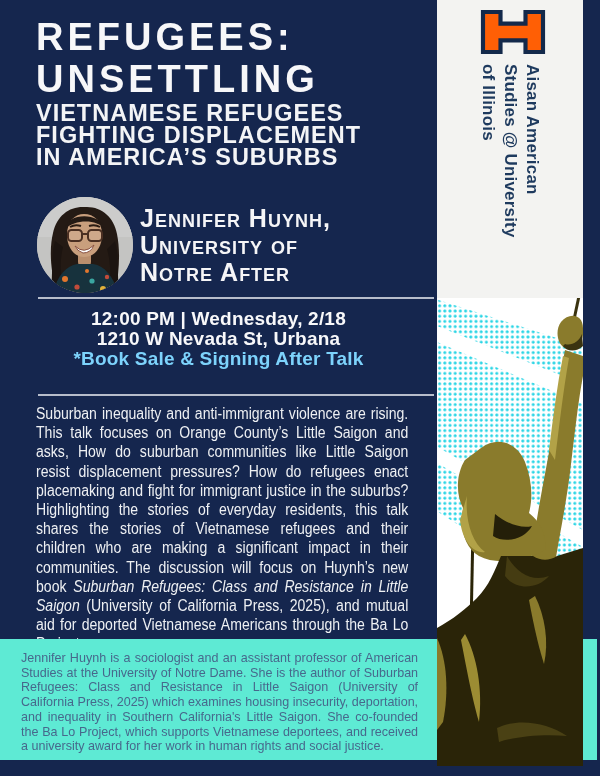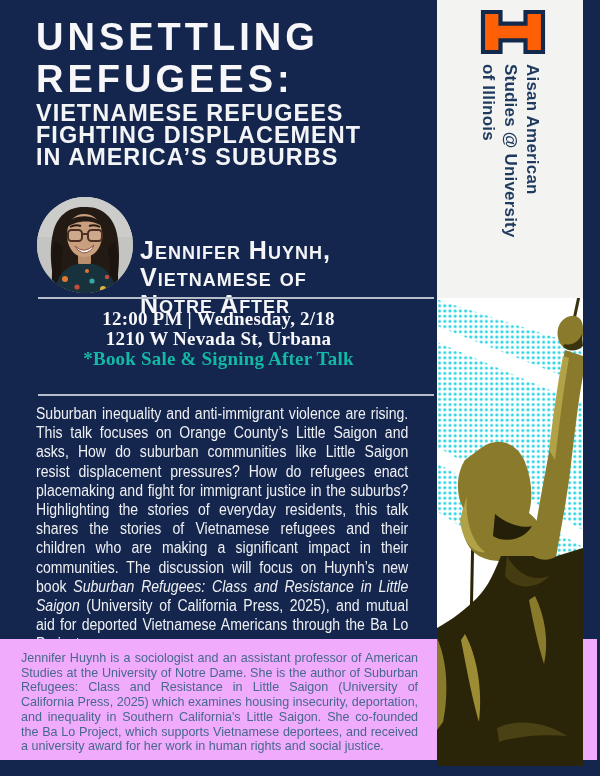--- a/index.html
+++ b/index.html
@@ -36,52 +36,51 @@
     border-radius: 50%; overflow: hidden;
     background: #c2c2c0;
   }
   .speaker-block {
     left: 140px; top: 205px;
     color: #f5f5f7;
     font-size: 25px; font-weight: bold;
     font-variant: small-caps;
     letter-spacing: 1px; line-height: 27px;
     white-space: nowrap;
-    margin-top: 32px;
   }
 
   
   .divider { left: 38px; width: 396px; height: 2px; background: #b7bdcb; }
   .divider-1 { top: 297px; }
   .divider-2 { top: 394px; }
 
   
   .event-block {
     left: 0; top: 309px; width: 437px;
     text-align: center;
     color: #f8f8fa;
     font-size: 19px; font-weight: bold;
-    line-height: 20px; letter-spacing: 0.2px; font-family: Liberation Serif, serif;
-  }
-  .event-note { color: #14b8a6; }
+    line-height: 20px; letter-spacing: 0.2px;
+  }
+  .event-note { color: #7dd3fc; }
 
   
   .description {
     left: 36px; top: 404px; width: 424px;
     transform: scaleX(0.878); transform-origin: left top;
     color: #eef0f3;
     font-size: 16px; line-height: 19.2px;
     text-align: justify;
   }
   .description i { font-style: italic; }
 
   
   .bio-box {
     left: 0; top: 639px; width: 597px; height: 121px;
-    background: #f0abfc; z-index: 1;
+    background: #5eead4; z-index: 1;
   }
   .bio-text {
     position: absolute; left: 21px; top: 12px; width: 427px;
     transform: scaleX(0.93); transform-origin: left top;
     color: #47688c;
     font-size: 13.5px; line-height: 14.7px;
     text-align: justify;
   }
 
   
@@ -105,22 +104,22 @@
   }
   .artwork {
     position: absolute; left: 0; top: 298px; width: 146px; height: 468px;
     overflow: hidden; background: #ffffff;
   }
 </style>
 </head>
 <body>
 
 <div class="abs main-title">
+  <div>REFUGEES:</div>
   <div>UNSETTLING</div>
-  <div>REFUGEES:</div>
 </div>
 
 <div class="abs sub-title">
   <div>VIETNAMESE REFUGEES</div>
   <div>FIGHTING DISPLACEMENT</div>
   <div>IN AMERICA’S SUBURBS</div>
 </div>
 
 <div class="abs photo-wrap">
   <svg width="96" height="96" viewBox="0 0 96 96" aria-hidden="true">
@@ -152,21 +151,21 @@
 
     <path d="M33 30 Q38 27 44 29" stroke="#2a1b12" stroke-width="2" fill="none"></path>
     <path d="M52 29 Q58 27 63 30" stroke="#2a1b12" stroke-width="2" fill="none"></path>
 
     <path d="M28 32 C30 16 62 14 68 32 C60 22 38 22 28 32 Z" fill="#241a14"></path>
   </svg>
 </div>
 
 <div class="abs speaker-block">
   <div>Jennifer Huynh,</div>
-  <div>Vietnamese of</div>
+  <div>University of</div>
   <div>Notre After</div>
 </div>
 
 <div class="abs divider divider-1"></div>
 <div class="abs divider divider-2"></div>
 
 <div class="abs event-block">
   <div>12:00 PM | Wednesday, 2/18</div>
   <div>1210 W Nevada St, Urbana</div>
   <div class="event-note">*Book Sale &amp; Signing After Talk</div>

